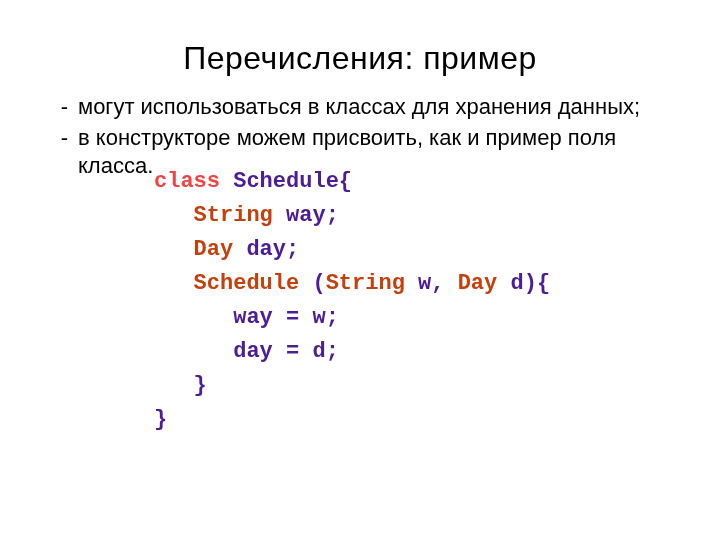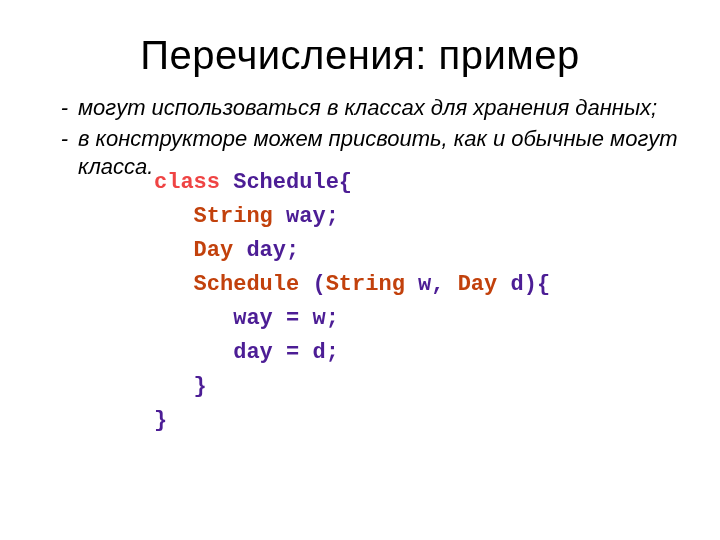--- a/index.html
+++ b/index.html
@@ -12,37 +12,36 @@
     color: #000;
   }
   .slide {
     width: 720px;
     height: 540px;
     box-sizing: border-box;
     padding: 24px 40px 20px 40px;
     position: relative;
   }
   h1.title {
-    margin: 9px 0 16px 0;
+    margin: 16px 0 16px 0;
     text-align: center;
-    font-size: 40px;
+    font-size: 32px;
     font-weight: 400;
     letter-spacing: 0.5px;
   }
   ul.bullets {
     margin: 0 0 8px 0;
     padding-left: 28px;
     font-size: 22px;
     line-height: 1.3;
   }
   ul.bullets li {
     list-style-type: '-';
     padding-left: 10px;
     margin-bottom: 2px;
-    font-style: italic;
   }
   .code {
     font-family: "Courier New", Courier, monospace;
     font-size: 22px;
     font-weight: bold;
     line-height: 1.55;
     white-space: pre;
     margin-left: 114px;
     margin-top: -24px;
     color: #000;
@@ -53,21 +52,21 @@
 </style>
 </head>
 <body>
 
 <div class="slide">
 
   <h1 class="title">Перечисления: пример</h1>
 
   <ul class="bullets">
     <li>могут использоваться в классах для хранения данных;</li>
-    <li>в конструкторе можем присвоить, как и обычные могут класса.</li>
+    <li>в конструкторе можем присвоить, как и пример поля класса.</li>
   </ul>
 
   <div class="code"><span class="kw">class</span><span class="plain"> Schedule{</span>
 <span class="type">   String</span><span class="plain"> way;</span>
 <span class="type">   Day</span><span class="plain"> day;</span>
 <span class="type">   Schedule </span><span class="plain">(</span><span class="type">String</span><span class="plain"> w, </span><span class="type">Day</span><span class="plain"> d){</span>
 <span class="plain">      way = w;</span>
 <span class="plain">      day = d;</span>
 <span class="plain">   }</span>
 <span class="plain">}</span></div>

